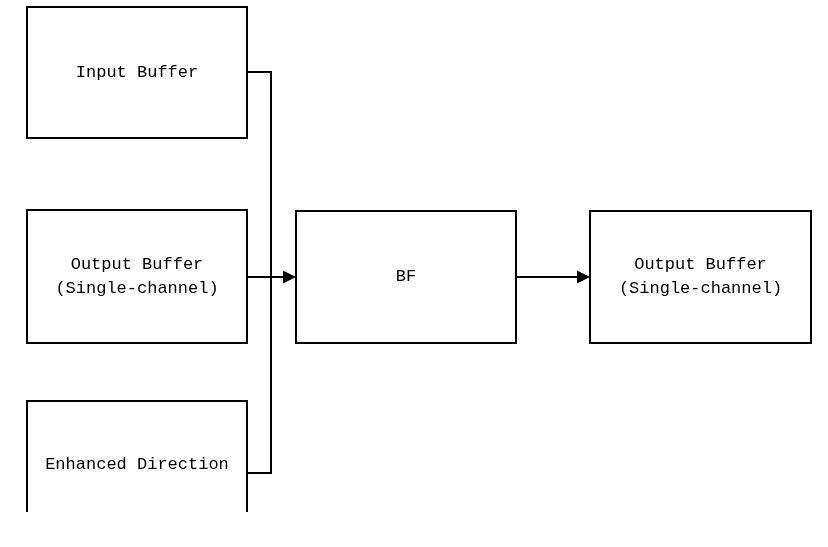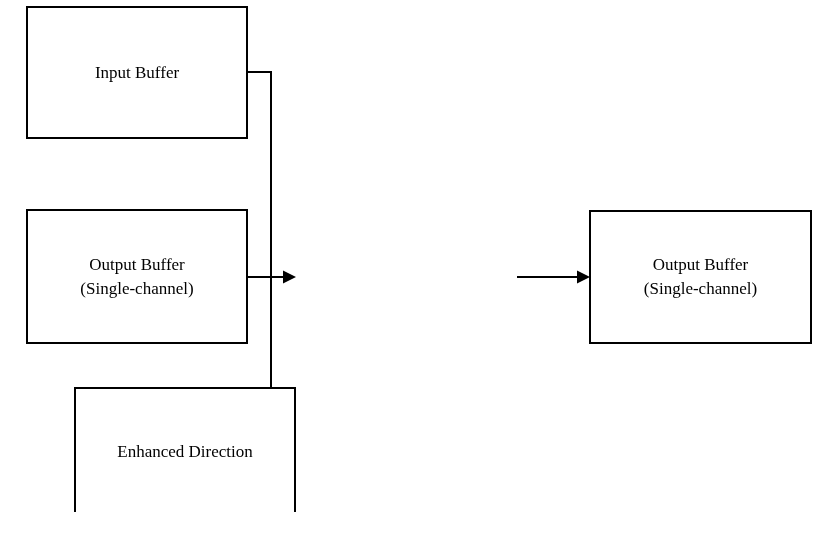--- a/index.html
+++ b/index.html
@@ -5,21 +5,21 @@
   html, body {
     margin: 0;
     padding: 0;
     background: #ffffff;
   }
   #canvas {
     position: relative;
     width: 828px;
     height: 512px;
     background: #ffffff;
-    font-family: Liberation Serif, serif;
+    font-family: Liberation Mono, monospace;
     overflow: hidden;
   }
   #connector-layer {
     position: absolute;
     left: 0;
     top: 0;
     width: 828px;
     height: 547px;
     z-index: 1;
   }
@@ -37,21 +37,21 @@
     color: #000000;
     font-size: 17px;
     line-height: 24px;
   }
   .node .label-line {
     display: block;
     white-space: nowrap;
   }
   #node-input-buffer        { left: 26px;  top: 6px;   width: 222px; height: 133px; }
   #node-output-buffer-mid   { left: 26px;  top: 209px; width: 222px; height: 135px; }
-  #node-enhanced-direction  { left: 26px;  top: 387px; width: 222px; height: 130px; margin-left: 48px; }
+  #node-enhanced-direction  { left: 26px;  top: 400px; width: 222px; height: 130px; }
   #node-bf                  { left: 295px; top: 210px; width: 222px; height: 134px; }
   #node-output-buffer-right { left: 589px; top: 210px; width: 223px; height: 134px; }
 </style>
 </head>
 <body>
 
 <div id="canvas">
 
   <svg id="connector-layer" viewBox="0 0 828 547" xmlns="http://www.w3.org/2000/svg">
 
@@ -70,19 +70,22 @@
 
   <div class="node" id="node-output-buffer-mid">
     <span class="label-line">Output Buffer</span>
     <span class="label-line">(Single-channel)</span>
   </div>
 
   <div class="node" id="node-enhanced-direction">
     <span class="label-line">Enhanced Direction</span>
   </div>
 
+  <div class="node" id="node-bf">
+    <span class="label-line">BF</span>
+  </div>
 
   <div class="node" id="node-output-buffer-right">
     <span class="label-line">Output Buffer</span>
     <span class="label-line">(Single-channel)</span>
   </div>
 
 </div>
 
 </body></html>

